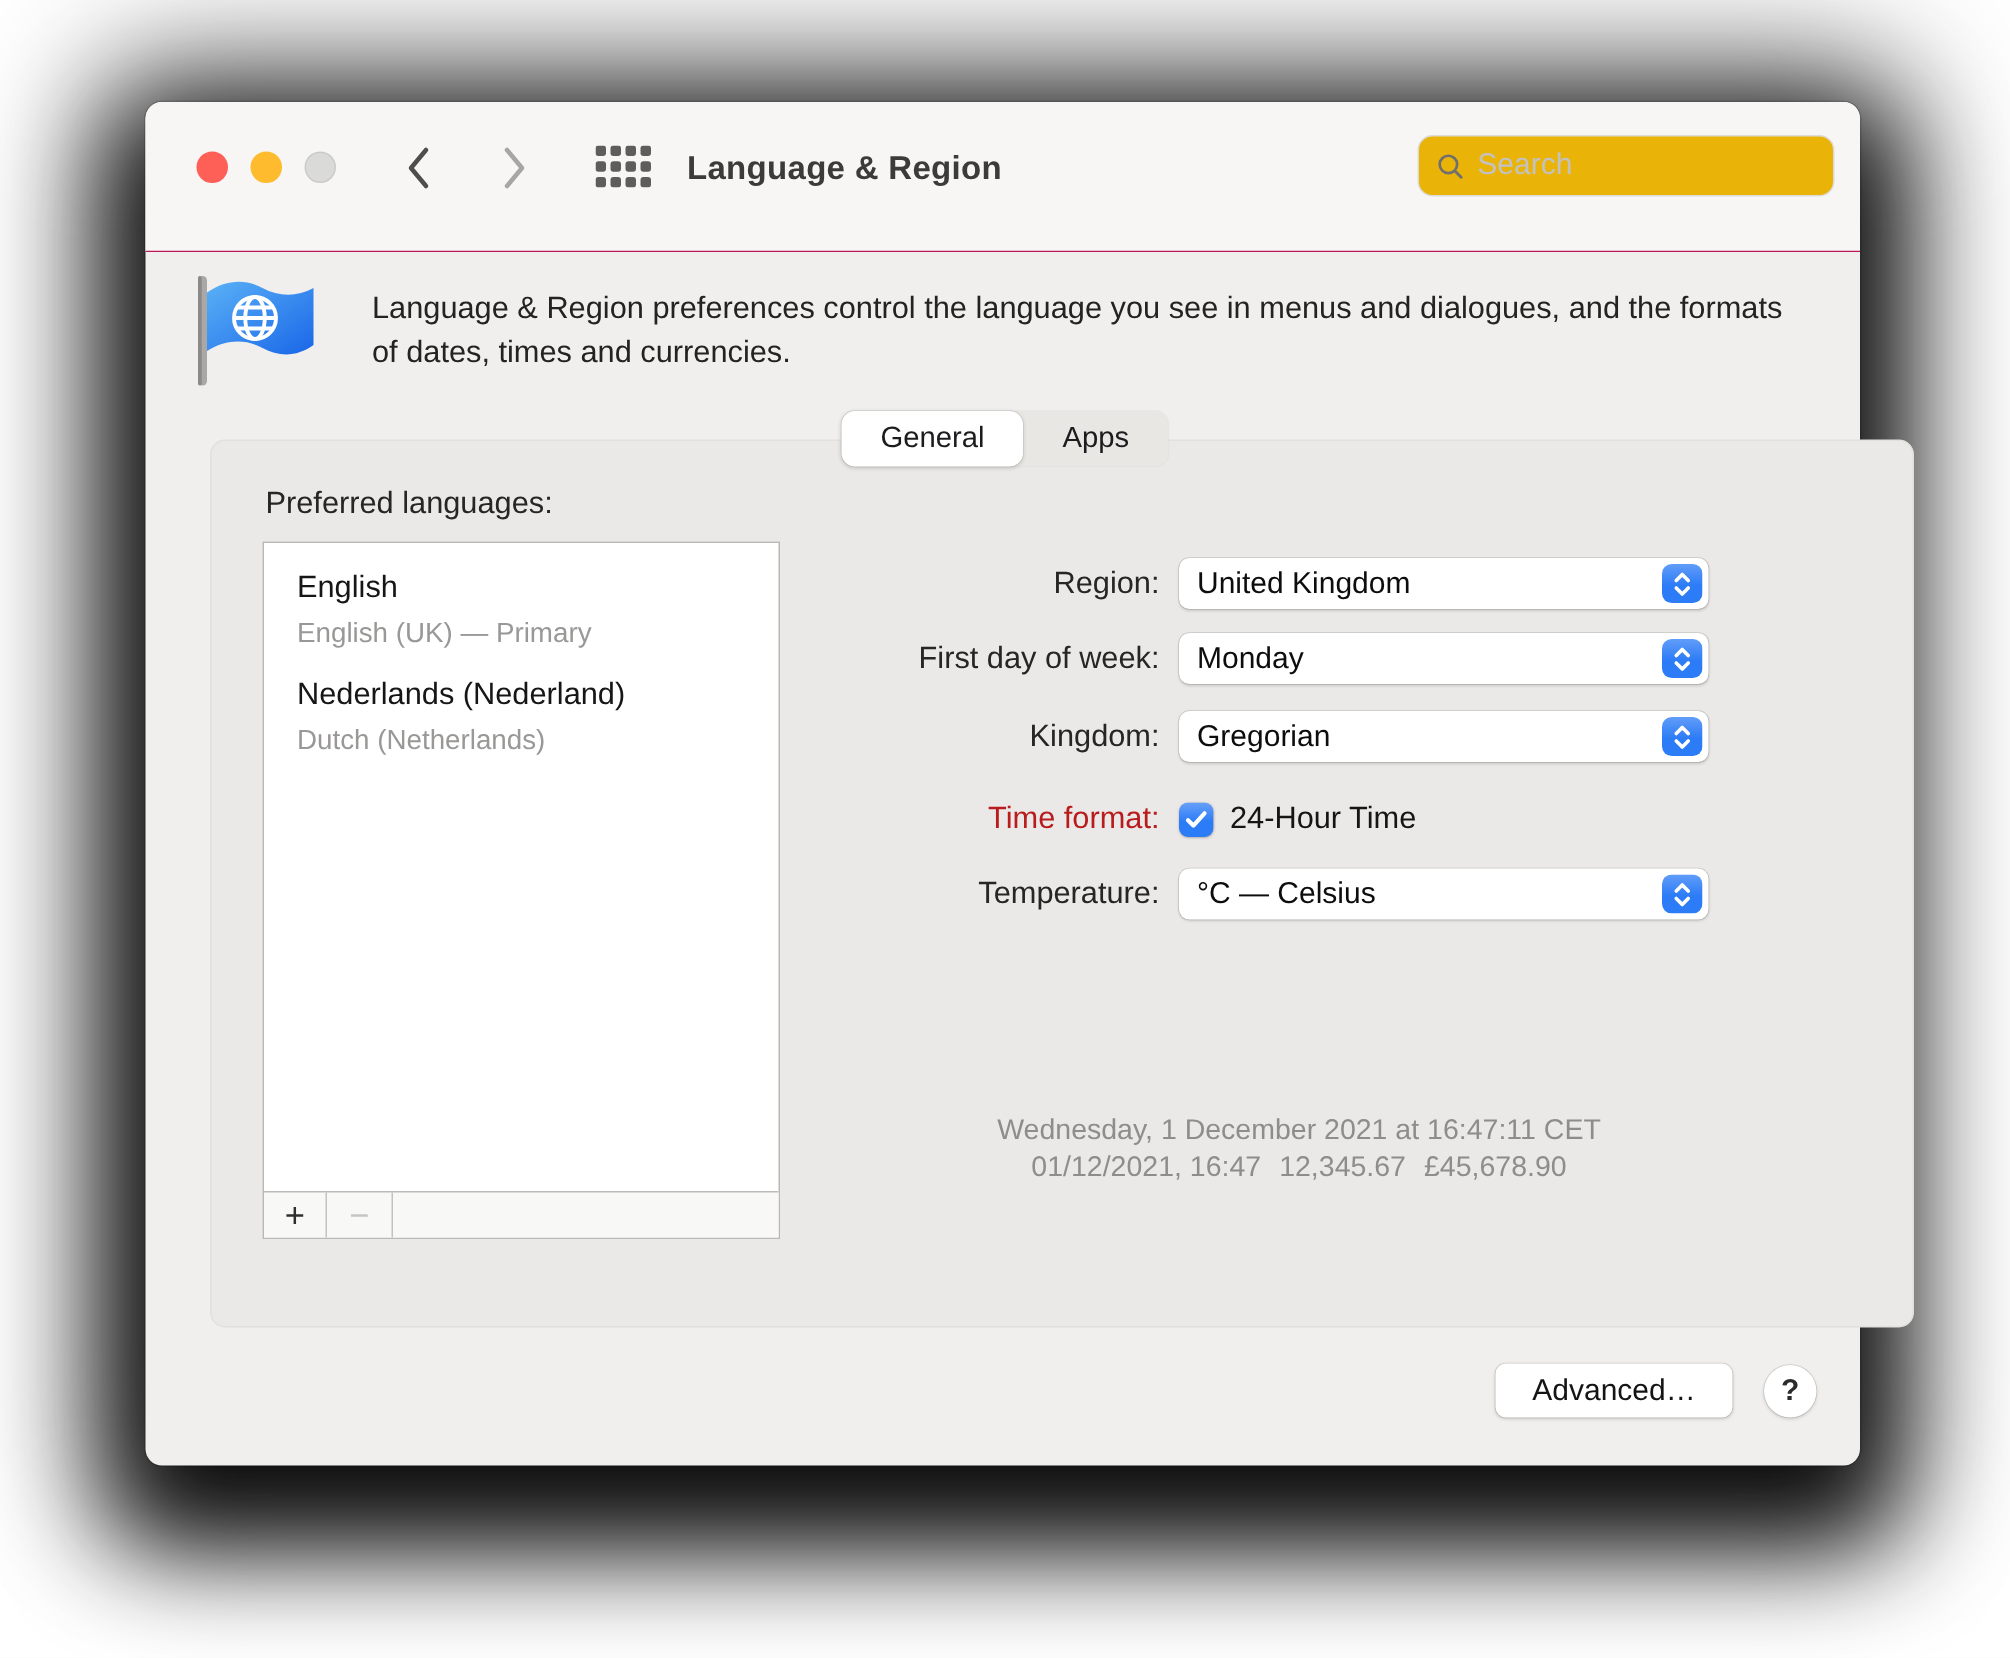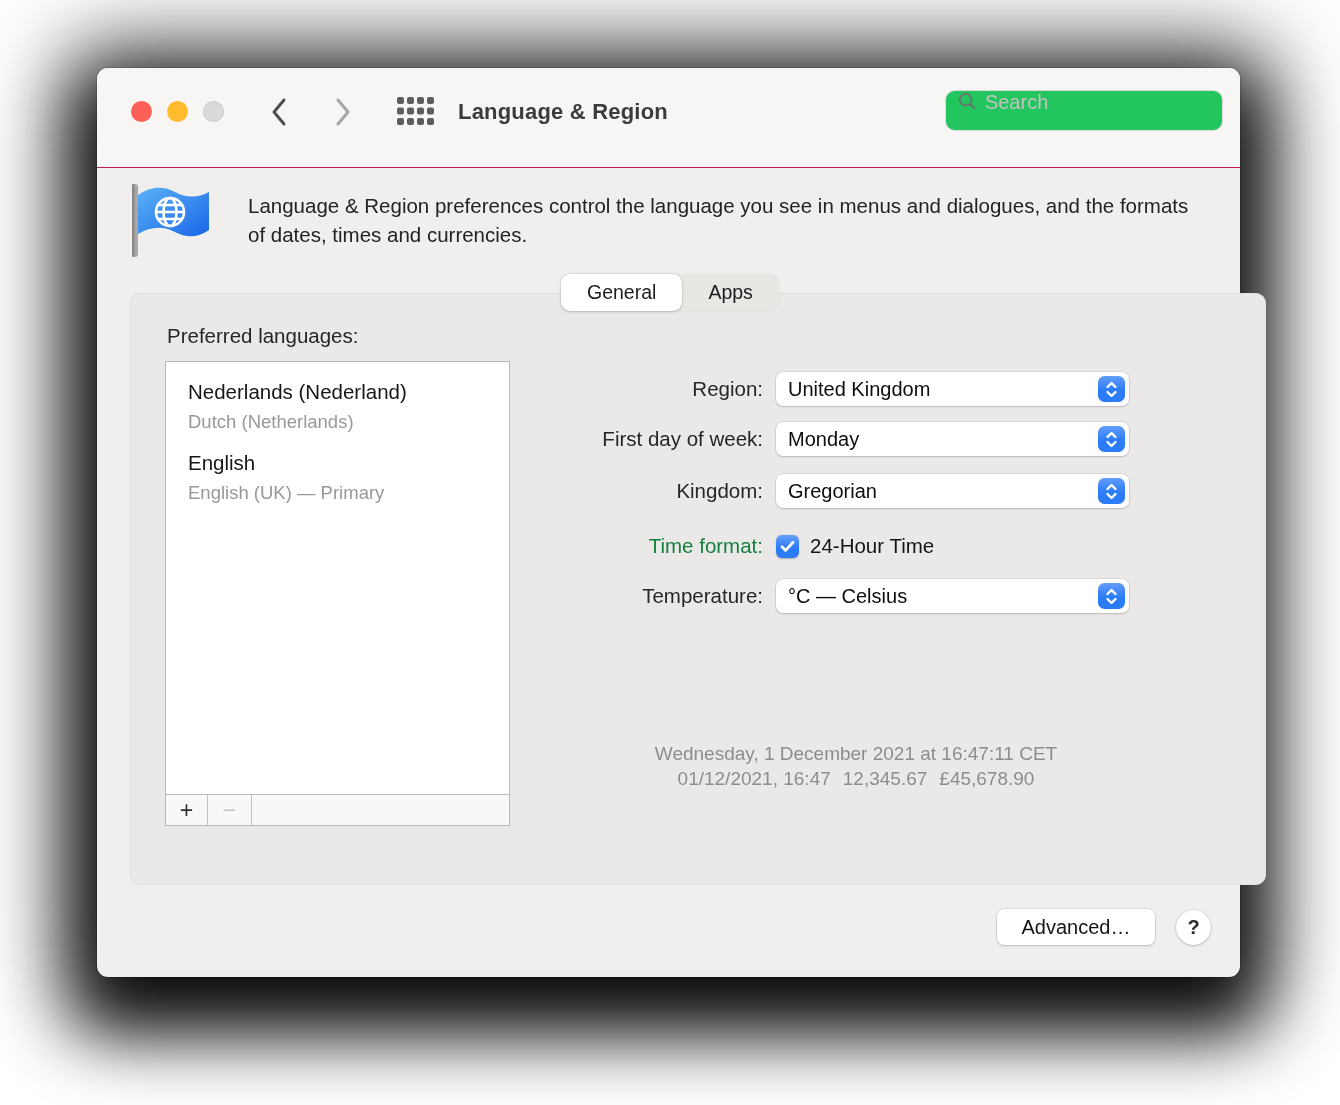--- a/index.html
+++ b/index.html
@@ -23,33 +23,33 @@
   .lights { position:absolute; left:34px; top:33px; display:flex; gap:15px; }
   .light { width:21px; height:21px; border-radius:50%; }
   .light-close { background:#fe5f57; }
   .light-min   { background:#febb2e; }
   .light-zoom  { background:#dadad8; box-shadow:inset 0 0 0 1px rgba(0,0,0,0.07); }
   .nav-btn { position:absolute; top:29px; width:24px; height:30px; display:flex; align-items:center; justify-content:center; }
   .nav-back { left:170px; } .nav-fwd { left:234px; }
   .grid-btn { position:absolute; left:300px; top:29px; width:38px; height:29px; }
   .win-title { position:absolute; left:361px; top:96px; font-size:22px; font-weight:700; color:#3b3b3b; letter-spacing:0.2px; line-height:30px; top:29px; }
   .search { position:absolute; left:848px; top:22px; width:278px; height:41px;
-    background:#22c55e; border:1px solid #dcdbd9; border-radius:10px;
-    display:flex; align-items:flex-start; padding:0 10px 0 12px; }
+    background:#eab308; border:1px solid #dcdbd9; border-radius:10px;
+    display:flex; align-items:center; padding:0 10px 0 12px; }
   .search input { border:none; outline:none; background:transparent; width:100%;
     margin-left:9px; font-size:20px; color:#333; font-family:inherit; }
   .search input::placeholder { color:#c3c2c1; }
 
   
   .intro-flag { position:absolute; left:33px; top:113px; width:82px; height:78px; }
   .intro-text { position:absolute; left:151px; top:124px; width:955px;
     font-size:20.5px; line-height:28.5px; color:#232323; }
 
   
-  .panel { position:absolute; left:33px; top:225px; width:1136px; height:592px;
+  .panel { position:absolute; left:43px; top:225px; width:1136px; height:592px;
     background:#eae9e7; border:1px solid #e2e0dd; border-radius:10px; }
   .tab-group { position:absolute; left:464px; top:206px; height:37px; display:flex;
     background:#e8e7e4; border-radius:9px; box-shadow:0 0 0 0.5px rgba(0,0,0,0.04); z-index:2; }
   .tab { display:flex; align-items:center; padding:0 26px; font-size:19.5px; color:#1c1c1e; border-radius:9px; }
   .tab.selected { background:#ffffff; box-shadow:0 0 0 0.5px rgba(0,0,0,0.07), 0 1px 3px rgba(0,0,0,0.18); }
 
   
   .pl-heading { position:absolute; left:36px; top:30px; font-size:20.5px; color:#262626; }
   .list-frame { position:absolute; left:34px; top:67px; width:345px; height:465px;
     background:#ffffff; border:1px solid #b9b8b6; display:flex; flex-direction:column; }
@@ -71,21 +71,21 @@
     display:flex; align-items:center; padding-left:12px; font-size:20px; color:#0d0d0d; }
   .stepper { position:absolute; right:4px; top:4px; width:27px; height:26px; border-radius:6.5px;
     background:linear-gradient(rgba(255,255,255,0.25), rgba(255,255,255,0) 55%), var(--accent);
     display:flex; align-items:center; justify-content:center; }
   .row-region .popup, .row-region .form-label { top:78px; }
   .row-firstday .popup, .row-firstday .form-label { top:128px; }
   .row-calendar .popup, .row-calendar .form-label { top:180px; }
   .row-temperature .popup, .row-temperature .form-label { top:285px; }
   .row-region .form-label, .row-firstday .form-label, .row-calendar .form-label,
   .row-temperature .form-label, .label-timeformat { position:absolute; }
-  .label-timeformat { top:238px; left:0; width:632px; text-align:right; font-size:20.5px; color:#15803d; line-height:28px; }
+  .label-timeformat { top:238px; left:0; width:632px; text-align:right; font-size:20.5px; color:#b91c1c; line-height:28px; }
   .checkbox-row { position:absolute; left:645px; top:239px; height:26px; display:flex; align-items:center; gap:11px; }
   .checkbox { width:23px; height:23px; border-radius:6px;
     background:linear-gradient(rgba(255,255,255,0.28), rgba(255,255,255,0) 55%), var(--accent);
     display:flex; align-items:center; justify-content:center; box-shadow:0 0.5px 1.5px rgba(0,0,0,0.25); }
   .checkbox-label { font-size:20.5px; color:#151515; }
 
   
   .preview { position:absolute; left:500px; top:447px; width:450px; text-align:center;
     color:#8d8d8d; font-size:19px; line-height:25px; }
   .preview-line2 { display:flex; justify-content:center; gap:12px; }
@@ -171,26 +171,26 @@
       </svg>
     </div>
     <div class="intro-text">Language &amp; Region preferences control the language you see in menus and dialogues, and the formats of dates, times and currencies.</div>
 
     <div class="panel">
       <div class="pl-heading">Preferred languages:</div>
 
       <div class="list-frame">
         <div class="list-items">
           <div class="lang-item">
+            <div class="lang-name">English</div>
+            <div class="lang-detail">English (UK) — Primary</div>
+          </div>
+          <div class="lang-item">
             <div class="lang-name">Nederlands (Nederland)</div>
             <div class="lang-detail">Dutch (Netherlands)</div>
-          </div>
-          <div class="lang-item">
-            <div class="lang-name">English</div>
-            <div class="lang-detail">English (UK) — Primary</div>
           </div>
         </div>
         <div class="list-controls">
           <div class="ctrl ctrl-add">+</div>
           <div class="ctrl ctrl-remove">−</div>
           <div class="ctrl-filler"></div>
         </div>
       </div>
 
       <div class="row-region">

